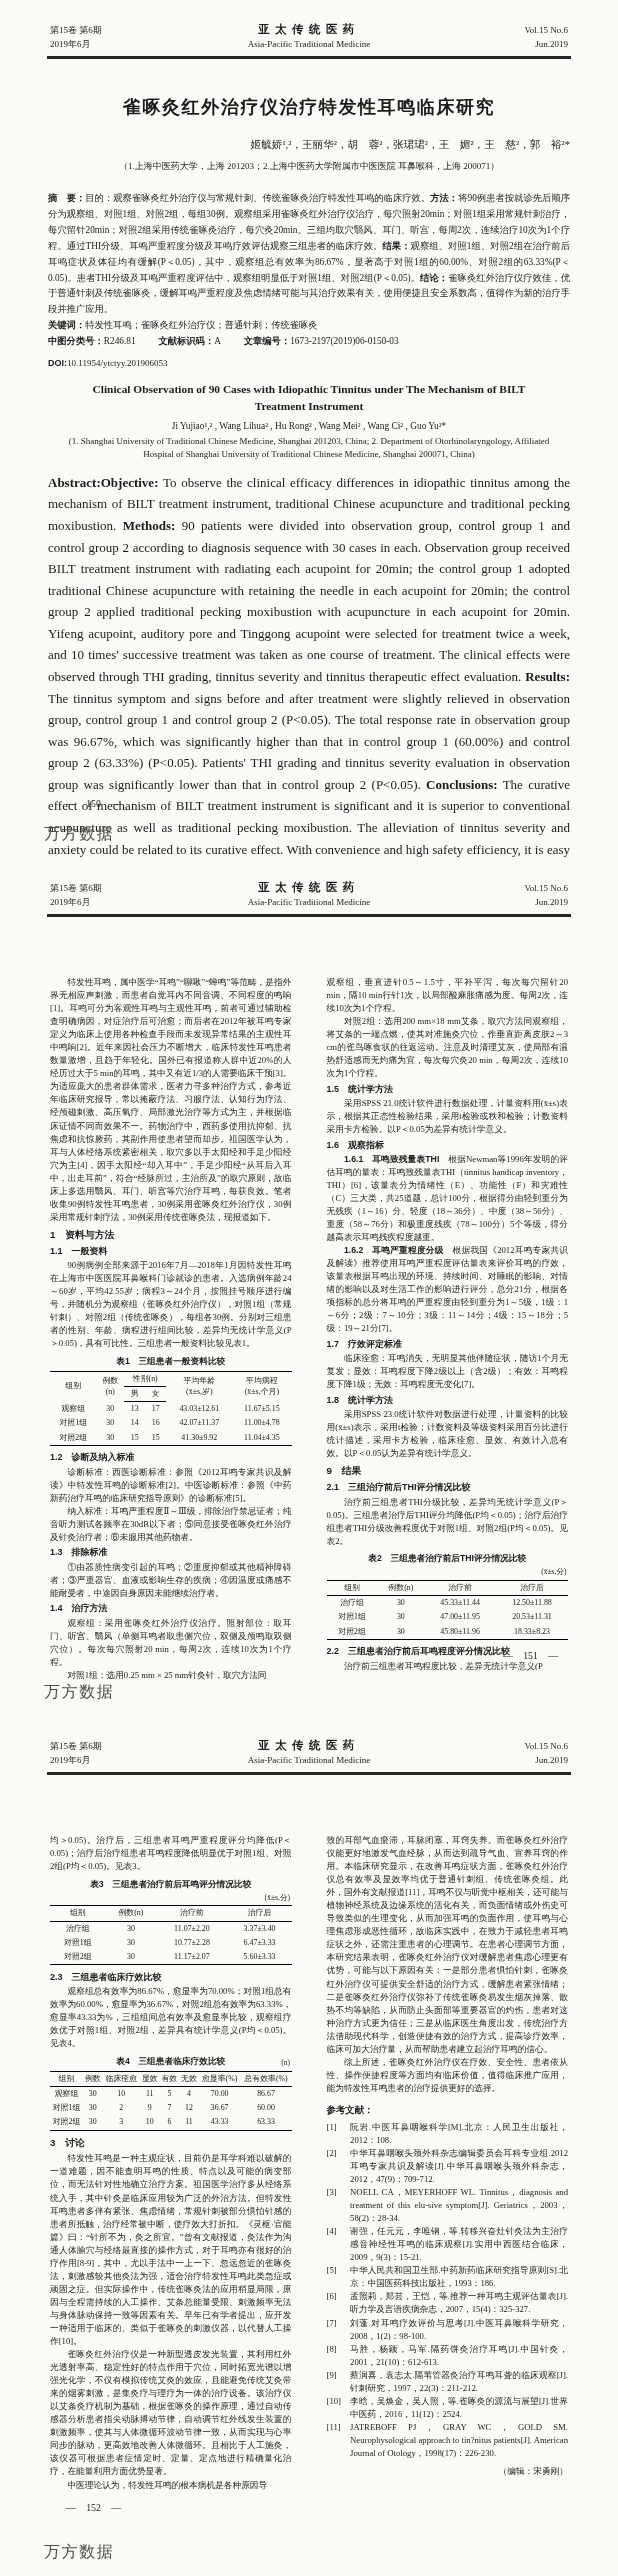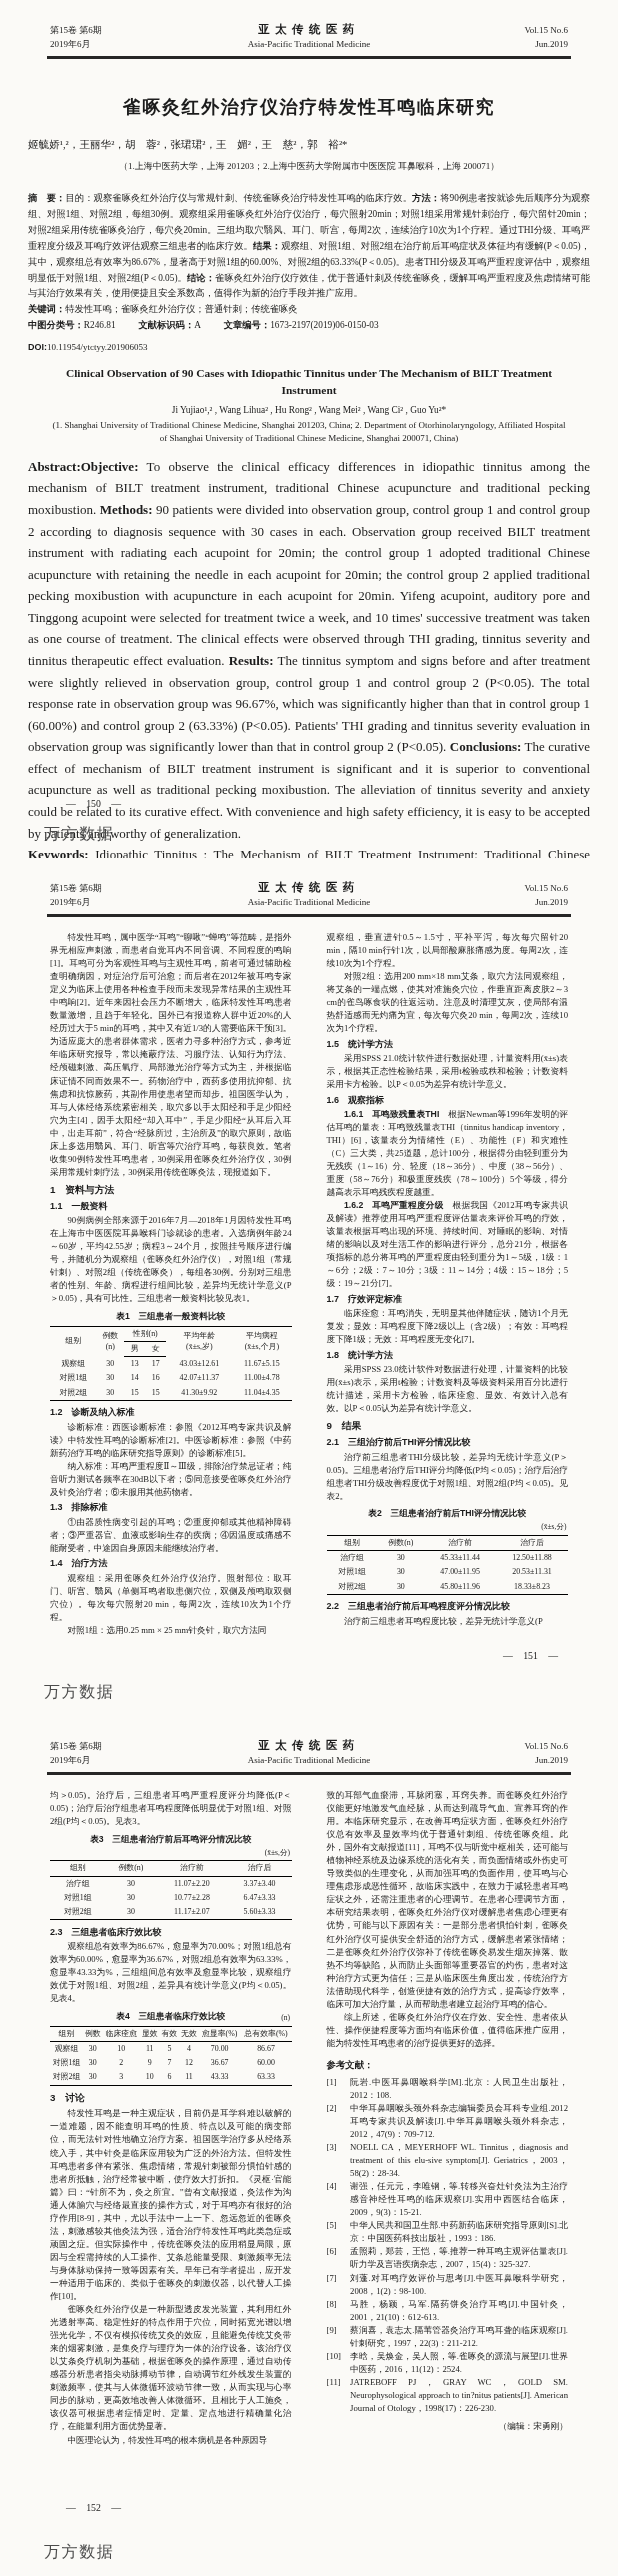--- a/index.html
+++ b/index.html
@@ -14,45 +14,45 @@
   
   .pg-head{display:flex;justify-content:space-between;align-items:flex-end;
     padding:20.5px 50px 3.1px 50px;font-size:9px;line-height:1.5;}
   .ph-left,.ph-right{width:94px;}
   .ph-right{text-align:right;}
   .ph-mid{text-align:center;flex:1;}
   .ph-cn{font-size:11.4px;font-weight:bold;letter-spacing:5.5px;font-family:"Liberation Sans","DejaVu Sans",sans-serif;}
   .ph-rule{margin:1.6px 47px 0 47px;border-top:3.1px solid #262626;height:1.6px;}
 
   
-  .p1{padding:0 28px;}
+  .p1{padding:0 48px;}
   .art-title{margin:35px 0 0 0;text-align:center;font-size:18px;letter-spacing:1.6px;
     font-family:"Liberation Sans","DejaVu Sans",sans-serif;font-weight:bold;}
-  .authors{margin:19px 0 0 0;text-align:left;font-size:10.6px;}
+  .authors{margin:19px 0 0 0;text-align:right;font-size:10.6px;}
   .affil{margin:7.9px 0 0 0;text-align:center;font-size:9px;}
   .abs-cn{margin-top:17.3px;font-size:9.3px;line-height:1.72;text-align:justify;}
   .abs-cn p{margin:0;}
   .kw{margin:0;font-size:9.3px;line-height:1.72;}
   .meta{margin:0;font-size:9.3px;line-height:1.72;}
   .meta .mseg{margin-right:20.5px;}
   b.lbl{font-family:"Liberation Sans","DejaVu Sans",sans-serif;}
   .doi{margin:7.9px 0 0 0;font-size:9px;}
   .en-title{margin:12.6px 23.6px 0 23.6px;text-align:center;font-size:11.4px;line-height:1.5;
     font-weight:bold;font-family:"Liberation Serif","DejaVu Serif",serif;}
   .en-authors{margin:6.3px 0 0 0;text-align:center;font-size:9.4px;}
   .en-affil{margin:3.1px 20.5px 0 20.5px;text-align:center;font-size:9px;line-height:1.55;}
   .abs-en{margin-top:9.4px;font-size:13px;line-height:1.66;text-align:justify;}
   .abs-en p{margin:0;}
   .fn{margin-top:11px;font-size:10px;line-height:1.75;}
   .fn-rule{width:126px;border-top:1.2px solid #111;margin-bottom:3.1px;}
   .fn p{margin:0;}
   .jus{text-align:justify;}
 
   
-  .cols{display:flex;gap:35px;padding:12.6px 50px 0 50px;}
+  .cols{display:flex;gap:35px;padding:12.6px 50px 0 50px;margin-top:45px;}
   .col{width:246px;font-size:8.7px;line-height:1.5;text-align:justify;}
   .col p{margin:0;}
   .para{text-indent:2em;}
   .noind{text-indent:0;}
   .sec-h{font-weight:bold;font-size:9.8px;margin:3.9px 0 1.6px 0 !important;
     font-family:"Liberation Sans","DejaVu Sans",sans-serif;}
   .sub-h{font-weight:bold;font-size:9px;margin:2.4px 0 0.8px 0 !important;
     font-family:"Liberation Sans","DejaVu Sans",sans-serif;}
   .right{text-align:right;text-indent:0;margin-top:4.7px !important;}
 

